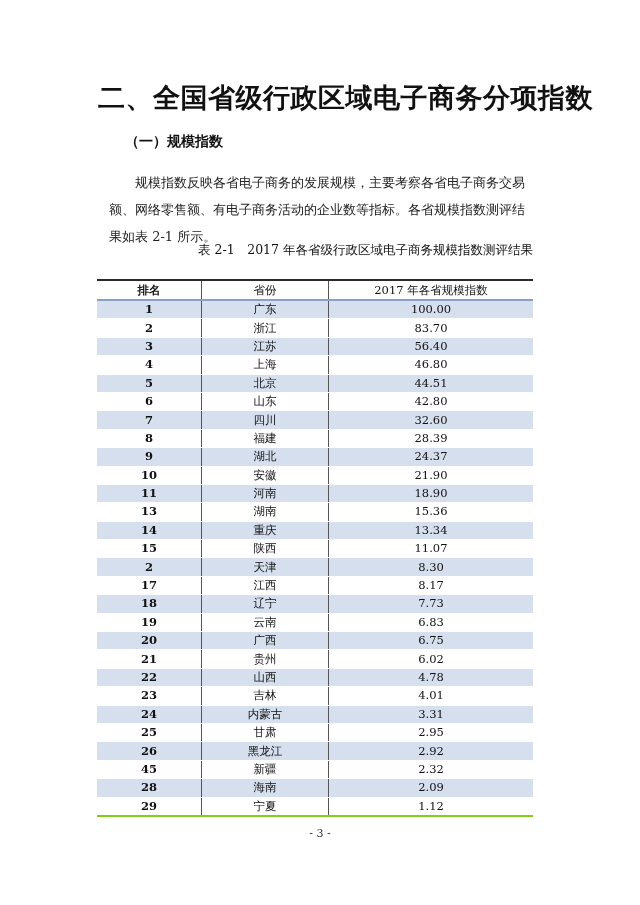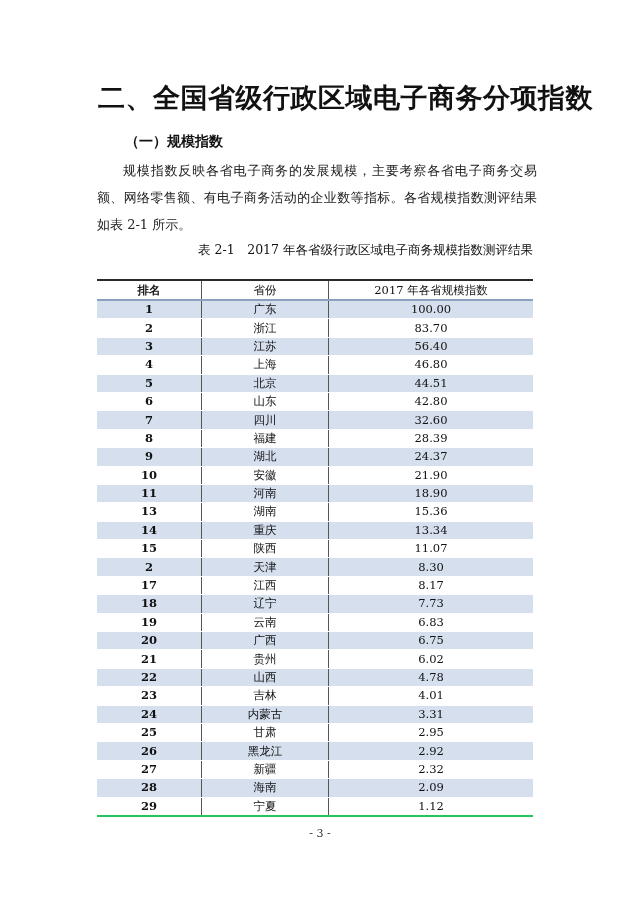--- a/index.html
+++ b/index.html
@@ -6,27 +6,27 @@
   body { width: 640px; height: 905px; position: relative; overflow: hidden;
          font-family: "DejaVu Serif", "Liberation Serif", serif; color: #111; }
   .h1 { position: absolute; left: 98px; top: 80px; width: 460px;
         font-family: "DejaVu Sans", "Liberation Sans", sans-serif; font-weight: bold;
         font-size: 27px; letter-spacing: 0.5px; line-height: 36px; white-space: nowrap; }
   .h2 { position: absolute; left: 125px; top: 128px;
         font-family: "DejaVu Sans", "Liberation Sans", sans-serif; font-weight: bold;
         font-size: 14px; line-height: 26px; white-space: nowrap; }
   .para { position: absolute; left: 97px; top: 157px; width: 440px;
           font-size: 13px; line-height: 27px; color: #222; }
-  .para p { margin: 0; text-indent: 26px; text-align: justify; }
+  .para p { margin: 12px; text-indent: 26px; text-align: justify; }
   .caption { position: absolute; left: 97px; top: 242px; width: 436px; text-align: right;
              font-size: 12.5px; font-weight: normal; white-space: nowrap; }
   table { position: absolute; left: 97px; top: 279px; width: 436px;
           border-collapse: collapse; font-size: 11.5px; }
   thead tr { border-top: 2.5px solid #2a2a2a; }
-  tbody tr:last-child { border-bottom: 2px solid #22c55e; }
+  tbody tr:last-child { border-bottom: 2px solid #84cc16; }
   th { font-weight: normal; height: 18px; padding: 0; text-align: center;
        border-bottom: 2px solid #8aa0bf; }
   td { height: 17.4px; padding: 0; text-align: center; line-height: 17px; }
   tbody tr:nth-child(odd) td { background: #d5dfee; }
   tbody tr td { border-bottom: 1px solid #ffffff; }
   .c1 { width: 104px; font-weight: bold; }
   .c2 { width: 126px; border-left: 1.5px solid #555; border-right: 1.5px solid #555; }
   th.c2 { border-left: 1.5px solid #555; border-right: 1.5px solid #555; }
   .c3 { }
   .pagenum { position: absolute; left: 0; width: 640px; top: 827px; text-align: center;
@@ -170,21 +170,21 @@
         <td class="c1">25</td>
         <td class="c2">甘肃</td>
         <td class="c3">2.95</td>
       </tr>
       <tr>
         <td class="c1">26</td>
         <td class="c2">黑龙江</td>
         <td class="c3">2.92</td>
       </tr>
       <tr>
-        <td class="c1">27</td>
+        <td class="c1">45</td>
         <td class="c2">新疆</td>
         <td class="c3">2.32</td>
       </tr>
       <tr>
         <td class="c1">28</td>
         <td class="c2">海南</td>
         <td class="c3">2.09</td>
       </tr>
       <tr>
         <td class="c1">29</td>

